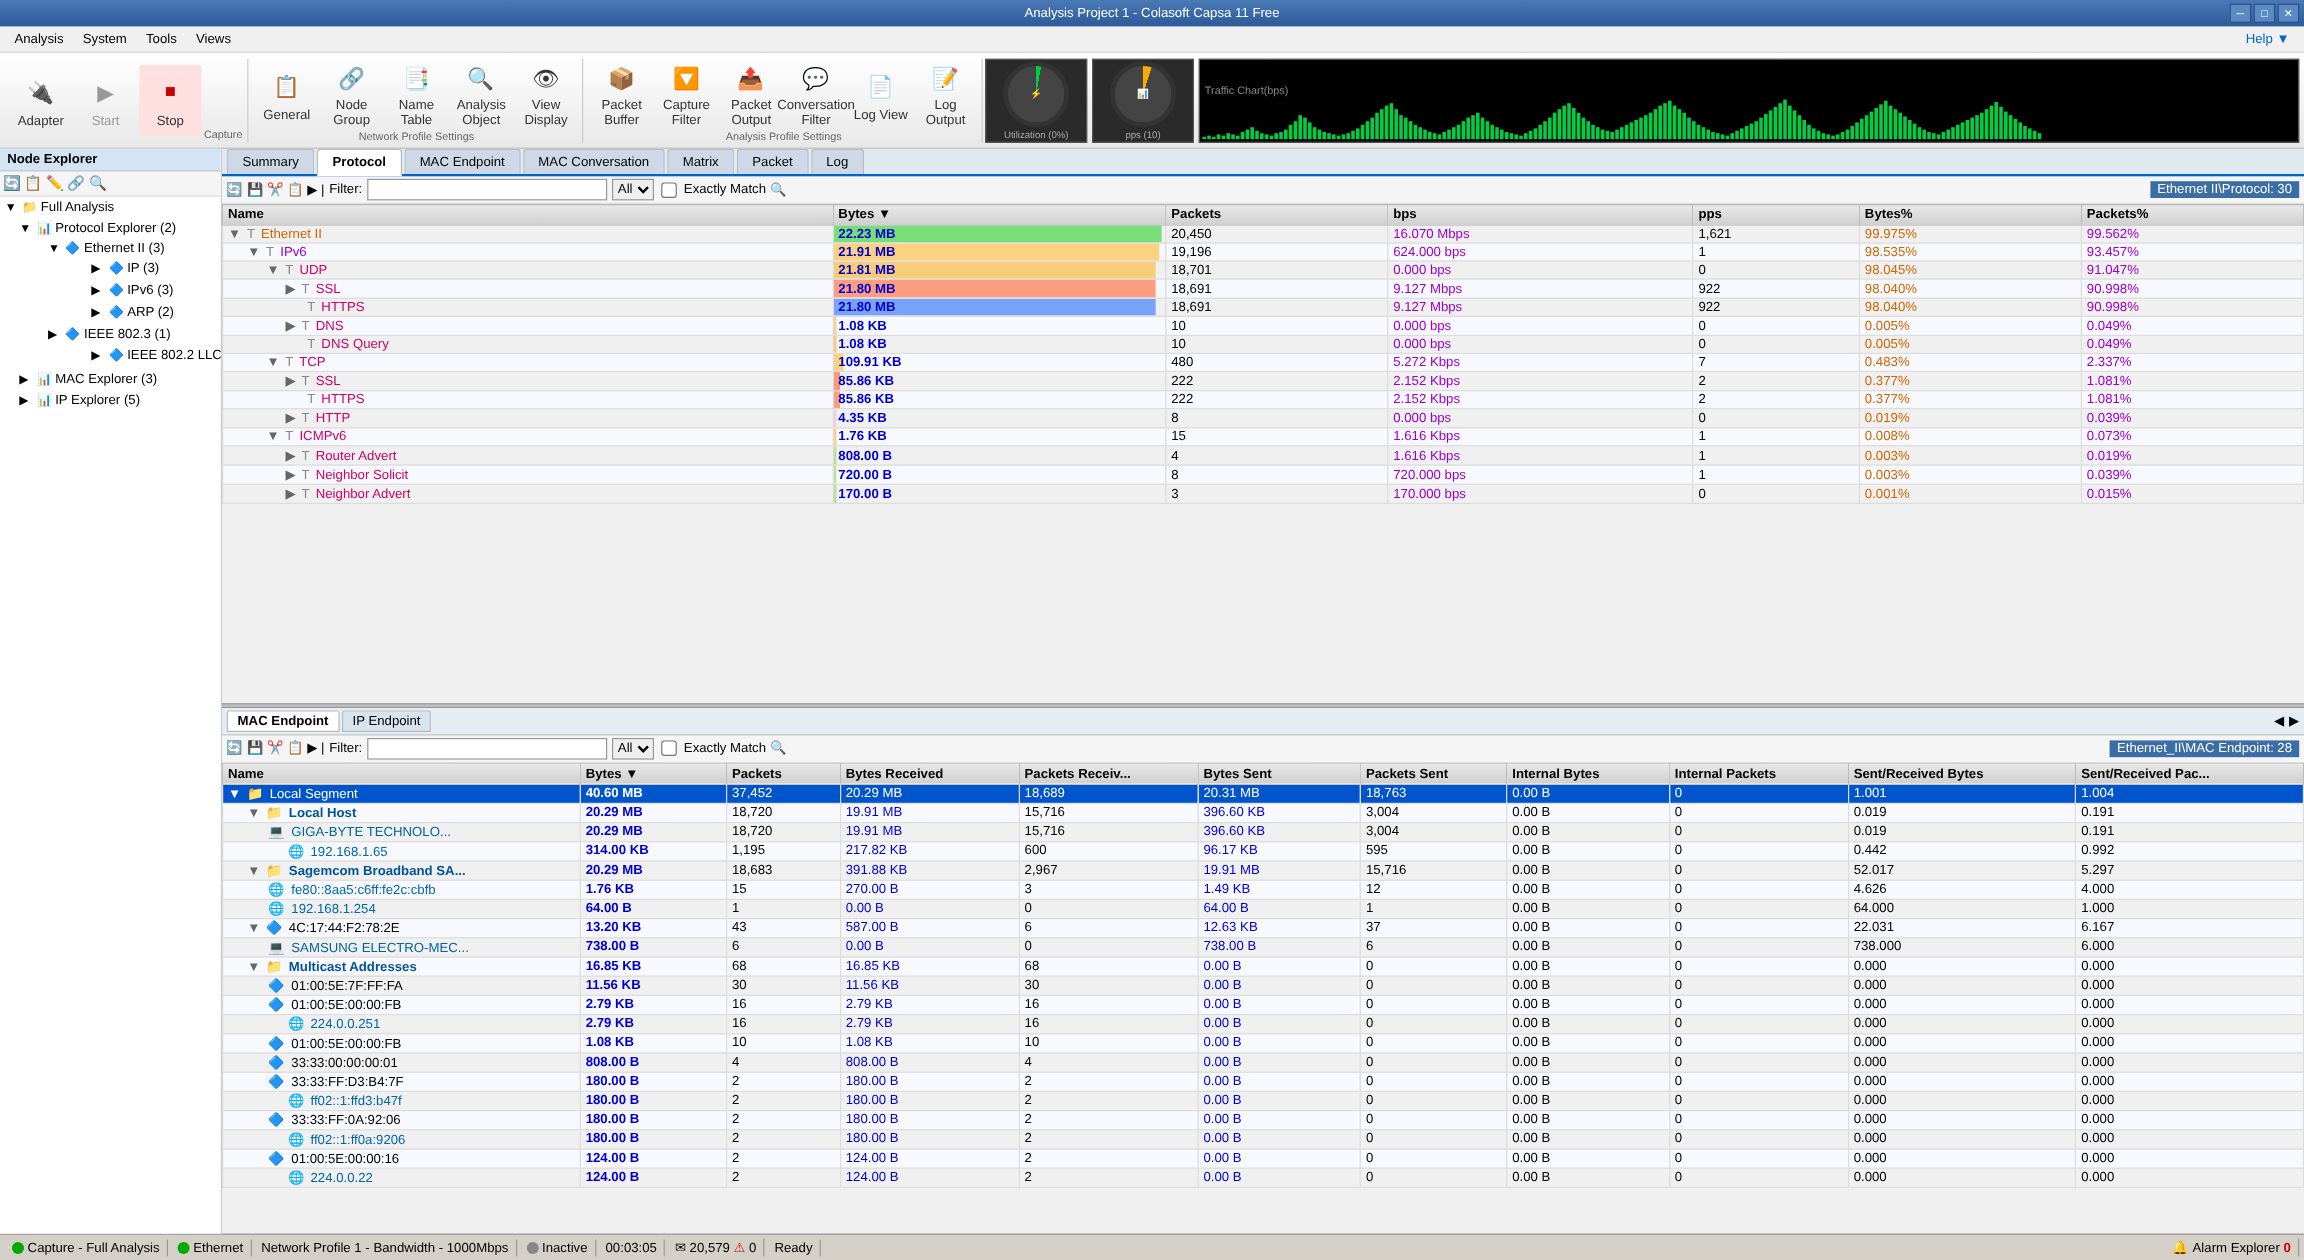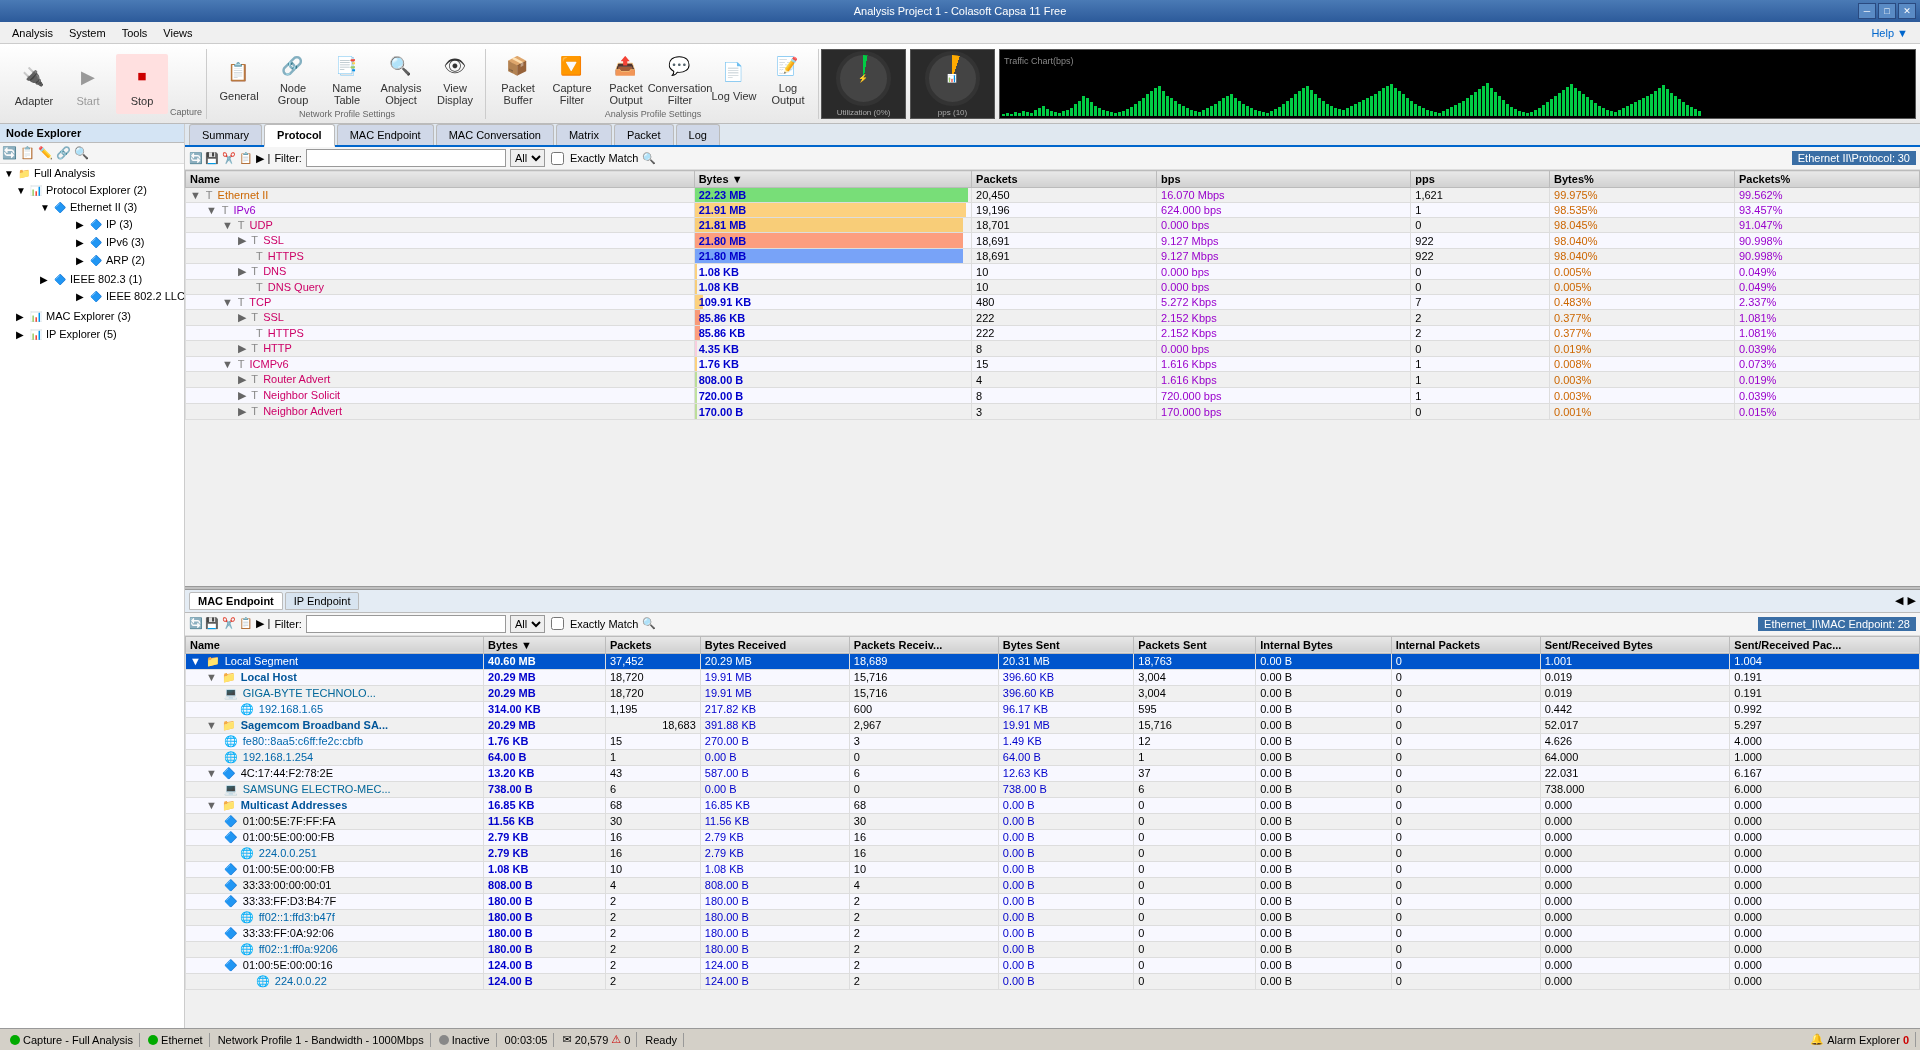--- a/index.html
+++ b/index.html
@@ -193,21 +193,21 @@
     </div>
 
     <div style="width:85px;height:70px;background:#2a2a2a;border:1px solid #555;display:flex;flex-direction:column;align-items:center;justify-content:center;gap:2px;">
       <div style="width:55px;height:55px;border-radius:50%;border:4px solid #333;background:conic-gradient(#ffaa00 0deg 18deg, #444 18deg 360deg);display:flex;align-items:center;justify-content:center;">
         <span style="color:#aaa;font-size:8px;">📊</span>
       </div>
       <span style="color:#aaa;font-size:8px;">pps (10)</span>
     </div>
 
     <div style="flex:1;height:70px;background:#000;border:1px solid #555;display:flex;flex-direction:column;position:relative;min-width:400px;">
-      <span style="color:#888;font-size:9px;position:absolute;top:6px;left:4px;">Traffic Chart(bps)</span>
+      <span style="color:#888;font-size:9px;position:absolute;top:20px;left:4px;">Traffic Chart(bps)</span>
       <div style="display:flex;align-items:flex-end;height:100%;gap:1px;padding:14px 2px 2px 2px;" id="chart-bars">
           <div style="width: 3px; background: rgb(0, 204, 68); height: 2px; flex-shrink: 0;"></div>
           <div style="width: 3px; background: rgb(0, 204, 68); height: 3px; flex-shrink: 0;"></div>
           <div style="width: 3px; background: rgb(0, 204, 68); height: 2px; flex-shrink: 0;"></div>
           <div style="width: 3px; background: rgb(0, 204, 68); height: 4px; flex-shrink: 0;"></div>
           <div style="width: 3px; background: rgb(0, 204, 68); height: 3px; flex-shrink: 0;"></div>
           <div style="width: 3px; background: rgb(0, 204, 68); height: 5px; flex-shrink: 0;"></div>
           <div style="width: 3px; background: rgb(0, 204, 68); height: 4px; flex-shrink: 0;"></div>
           <div style="width: 3px; background: rgb(0, 204, 68); height: 3px; flex-shrink: 0;"></div>
           <div style="width: 3px; background: rgb(0, 204, 68); height: 6px; flex-shrink: 0;"></div>
@@ -875,21 +875,21 @@
     <td style="color:#000;">0.442</td>
     <td style="color:#000;">0.992</td>
   </tr>
                 <tr>
     <td style="padding-left:20px;">
       <span style="color:#666;margin-right:2px;">▼</span>
       <span style="margin-right:2px;">📁</span>
       <span style="color:#005599;font-weight:bold;">Sagemcom Broadband SA...</span>
     </td>
     <td style="color:#0000cc;font-weight:bold;">20.29 MB</td>
-    <td style="color:#000;text-align:right;">18,683</td>
+    <td style="color:#000;">18,683</td>
     <td style="color:#0000cc;">391.88 KB</td>
     <td style="color:#000;">2,967</td>
     <td style="color:#0000cc;">19.91 MB</td>
     <td style="color:#000;">15,716</td>
     <td style="color:#000;">0.00 B</td>
     <td style="color:#000;">0</td>
     <td style="color:#000;">52.017</td>
     <td style="color:#000;">5.297</td>
   </tr>
                 <tr>
@@ -1141,21 +1141,21 @@
     <td style="color:#0000cc;">124.00 B</td>
     <td style="color:#000;">2</td>
     <td style="color:#0000cc;">0.00 B</td>
     <td style="color:#000;">0</td>
     <td style="color:#000;">0.00 B</td>
     <td style="color:#000;">0</td>
     <td style="color:#000;">0.000</td>
     <td style="color:#000;">0.000</td>
   </tr>
                 <tr>
-    <td style="padding-left:68px;">
+    <td style="padding-left:52px;">
       <span style="color:#666;margin-right:2px;"></span>
       <span style="margin-right:2px;">🌐</span>
       <span style="color:#0066aa;font-weight:normal;">224.0.0.22</span>
     </td>
     <td style="color:#0000cc;font-weight:bold;">124.00 B</td>
     <td style="color:#000;">2</td>
     <td style="color:#0000cc;">124.00 B</td>
     <td style="color:#000;">2</td>
     <td style="color:#0000cc;">0.00 B</td>
     <td style="color:#000;">0</td>

